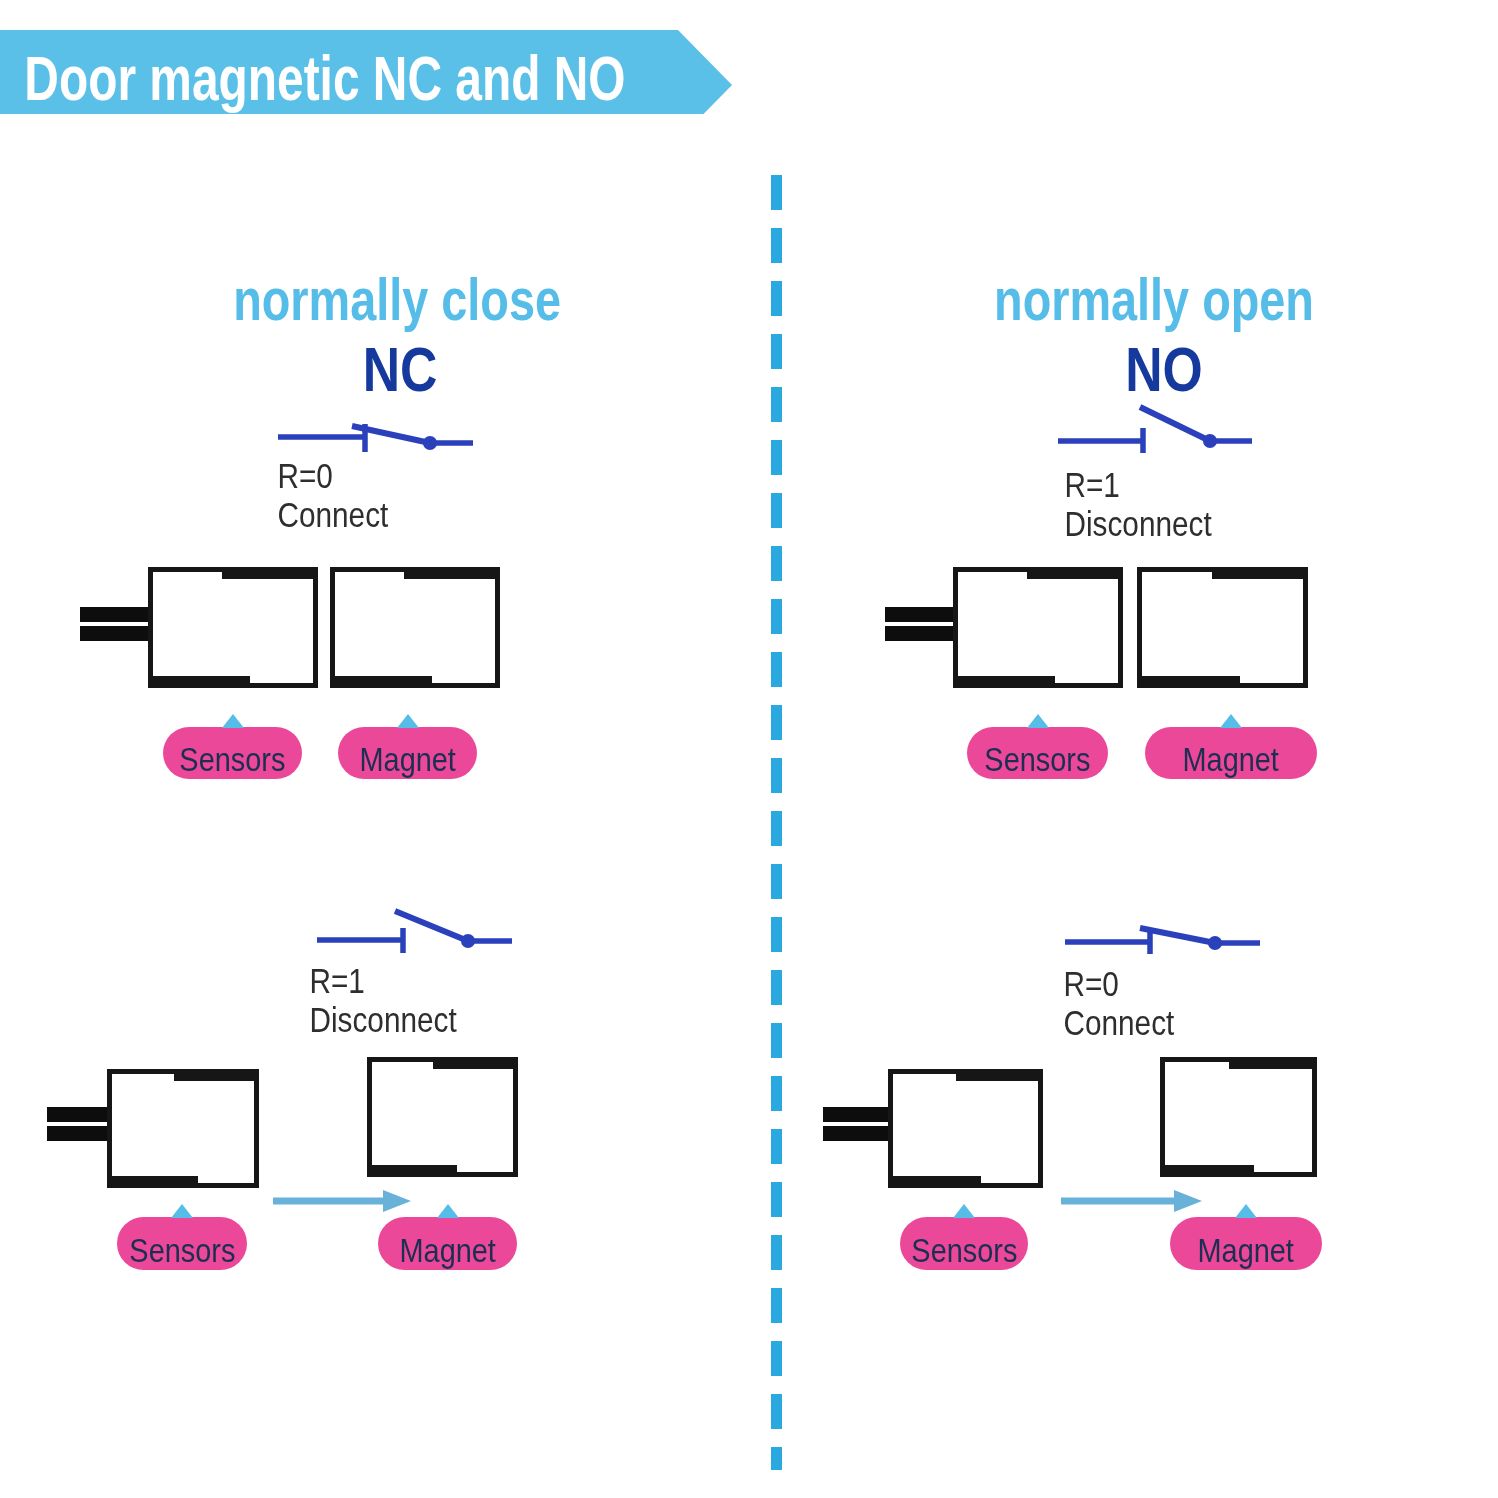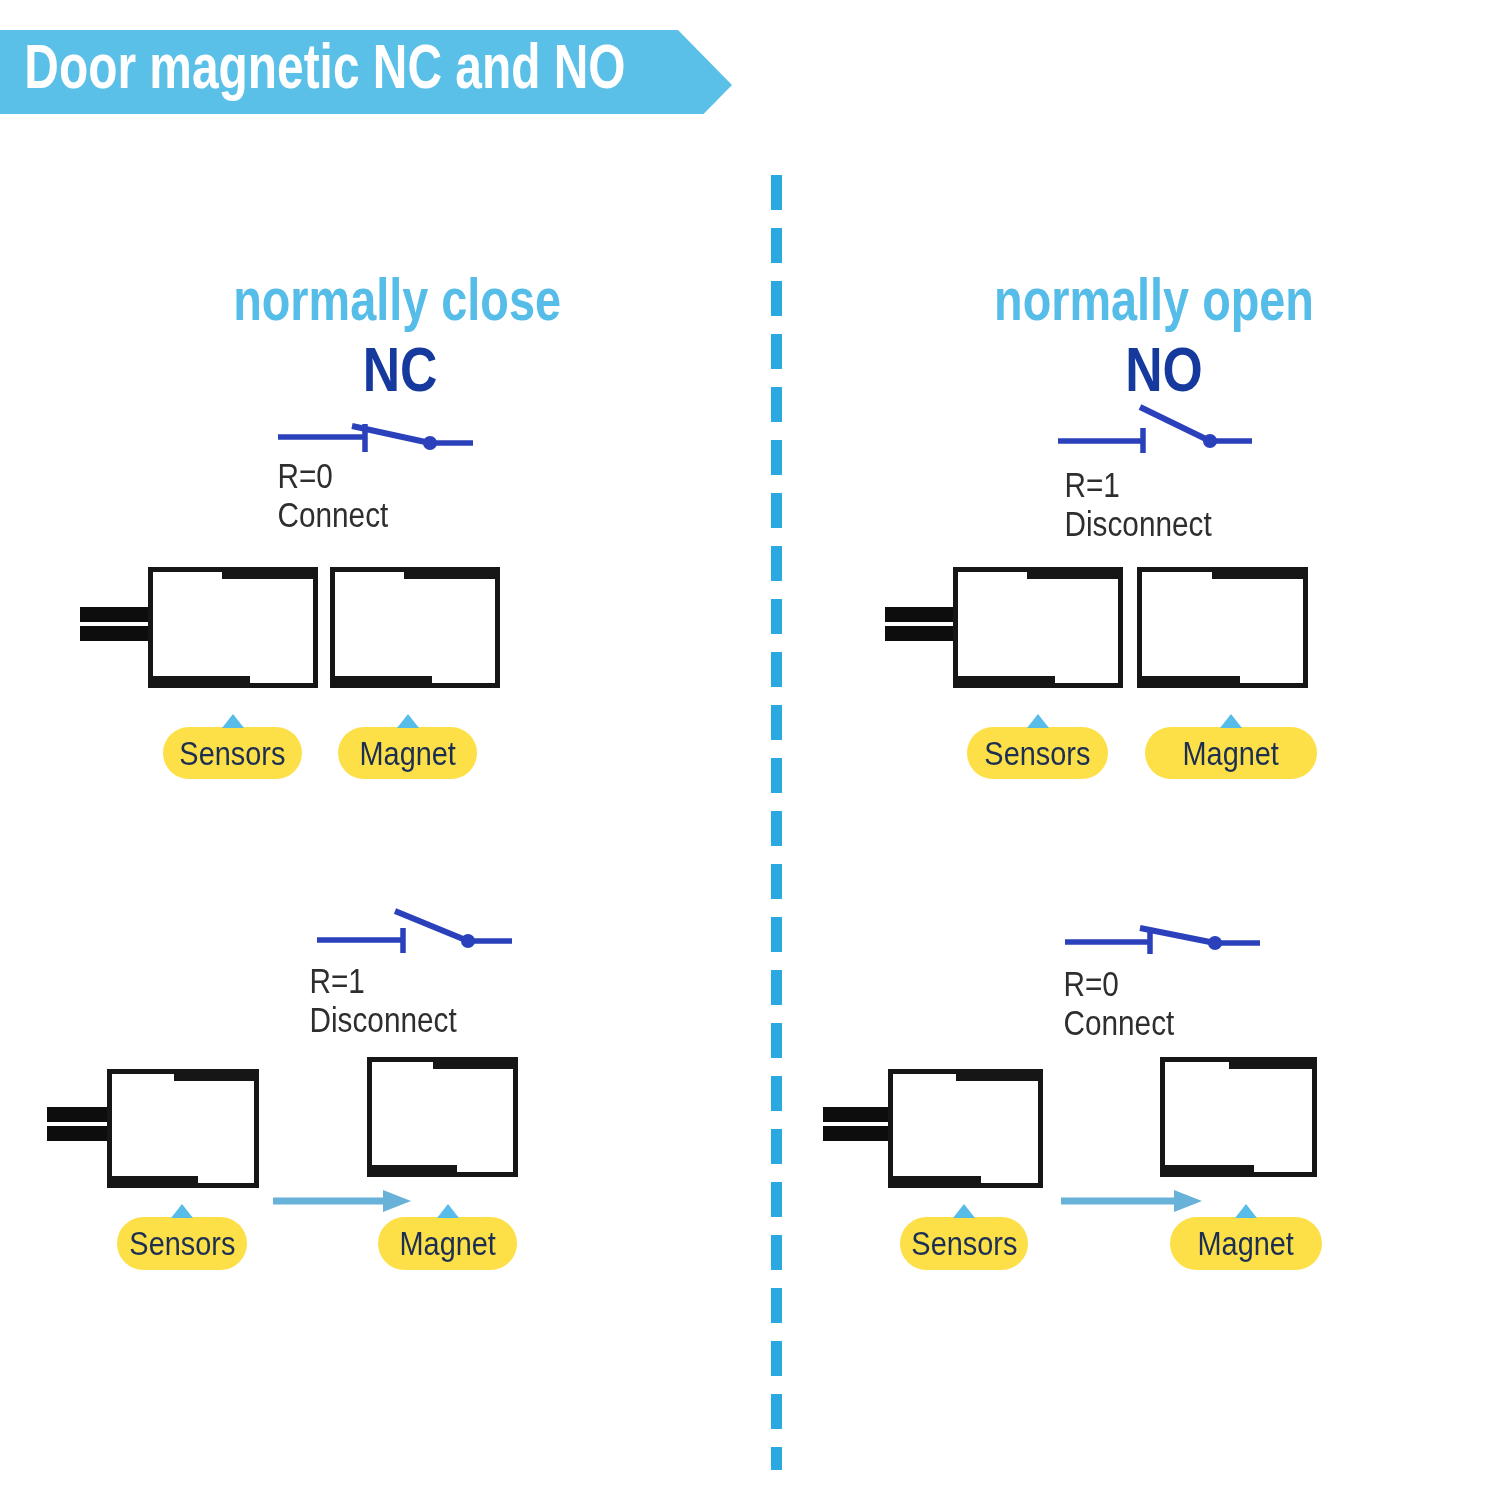--- a/index.html
+++ b/index.html
@@ -8,21 +8,21 @@
     font-family:"Liberation Sans",sans-serif;
     overflow:hidden;
   }
   .canvas{position:relative;width:1498px;height:1498px;background:#ffffff;}
 
   
   .banner{
     position:absolute;left:0;top:30px;width:732px;height:84px;
     background:#5bc0e8;
     clip-path:polygon(0 0,678px 0,732px 55px,678px 110px,0 110px);
-    display:flex;align-items:flex-start;
+    display:flex;align-items:flex-end;
   }
   .banner-text{
     display:inline-block;color:#ffffff;font-weight:bold;font-size:63px;
     letter-spacing:0px;padding-left:32px;white-space:nowrap;
     transform:scaleX(0.76);transform-origin:left center;
   }
 
   
   .divider{
     position:absolute;left:771px;top:175px;width:11px;height:1295px;
@@ -55,22 +55,22 @@
   .box{
     position:absolute;background:#ffffff;border:5px solid #161616;
     box-sizing:border-box;
   }
   .notch-top{position:absolute;right:-2px;top:-2px;height:9px;width:58%;background:#161616;}
   .notch-bottom{position:absolute;left:-2px;bottom:-2px;height:9px;width:62%;background:#161616;}
   .wire{position:absolute;background:#0d0d0d;height:15px;}
 
   
   .pill{
-    position:absolute;background:#fde047;border-radius:27px;
-    display:flex;align-items:center;justify-content:center;
+    position:absolute;background:#ec4899;border-radius:27px;
+    display:flex;align-items:flex-end;justify-content:center;
   }
   .pill-label{
     display:inline-block;color:#1c2f52;font-size:34px;white-space:nowrap;
     transform:scaleX(0.85);transform-origin:center;
   }
   .pill-pointer{
     position:absolute;top:-13px;left:50%;transform:translateX(-50%);
     width:0;height:0;
     border-left:11px solid transparent;border-right:11px solid transparent;
     border-bottom:14px solid #57bde8;

